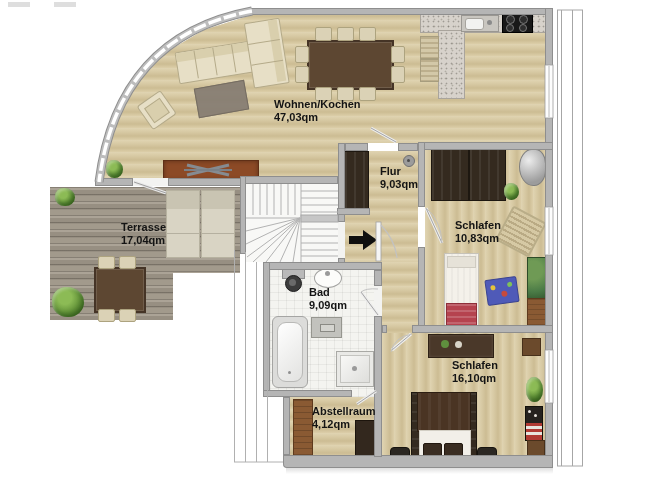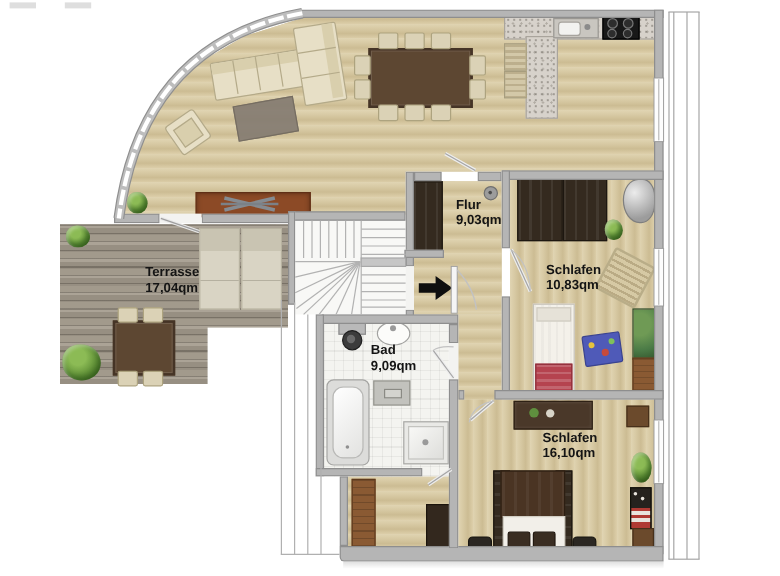--- a/index.html
+++ b/index.html
@@ -338,34 +338,42 @@
       <line x1="376" y1="391" x2="357" y2="404" stroke="#a5a5a5" stroke-width="1"></line>
     </g>
 
     <g stroke="#858b91" fill="none">
       <line x1="187" y1="165" x2="229" y2="175" stroke-width="3"></line>
       <line x1="187" y1="175" x2="229" y2="165" stroke-width="3"></line>
       <line x1="184" y1="170" x2="232" y2="170" stroke-width="2" stroke="#7b8187"></line>
     </g>
   </svg>
 
+  <div class="lbl" style="left:274px;top:98px;">
+    <div>Wohnen/Kochen</div>
+    <div>47,03qm</div>
+  </div>
   <div class="lbl" style="left:121px;top:221px;">
     <div>Terrasse</div>
     <div>17,04qm</div>
   </div>
   <div class="lbl" style="left:380px;top:165px;">
     <div>Flur</div>
     <div>9,03qm</div>
   </div>
   <div class="lbl" style="left:455px;top:219px;">
     <div>Schlafen</div>
     <div>10,83qm</div>
   </div>
   <div class="lbl" style="left:309px;top:286px;">
     <div>Bad</div>
     <div>9,09qm</div>
   </div>
   <div class="lbl" style="left:452px;top:359px;">
     <div>Schlafen</div>
     <div>16,10qm</div>
   </div>
+  <div class="lbl" style="left:312px;top:405px;">
+    <div>Abstellraum</div>
+    <div>4,12qm</div>
+  </div>
 
 </div>
 
 </body></html>

